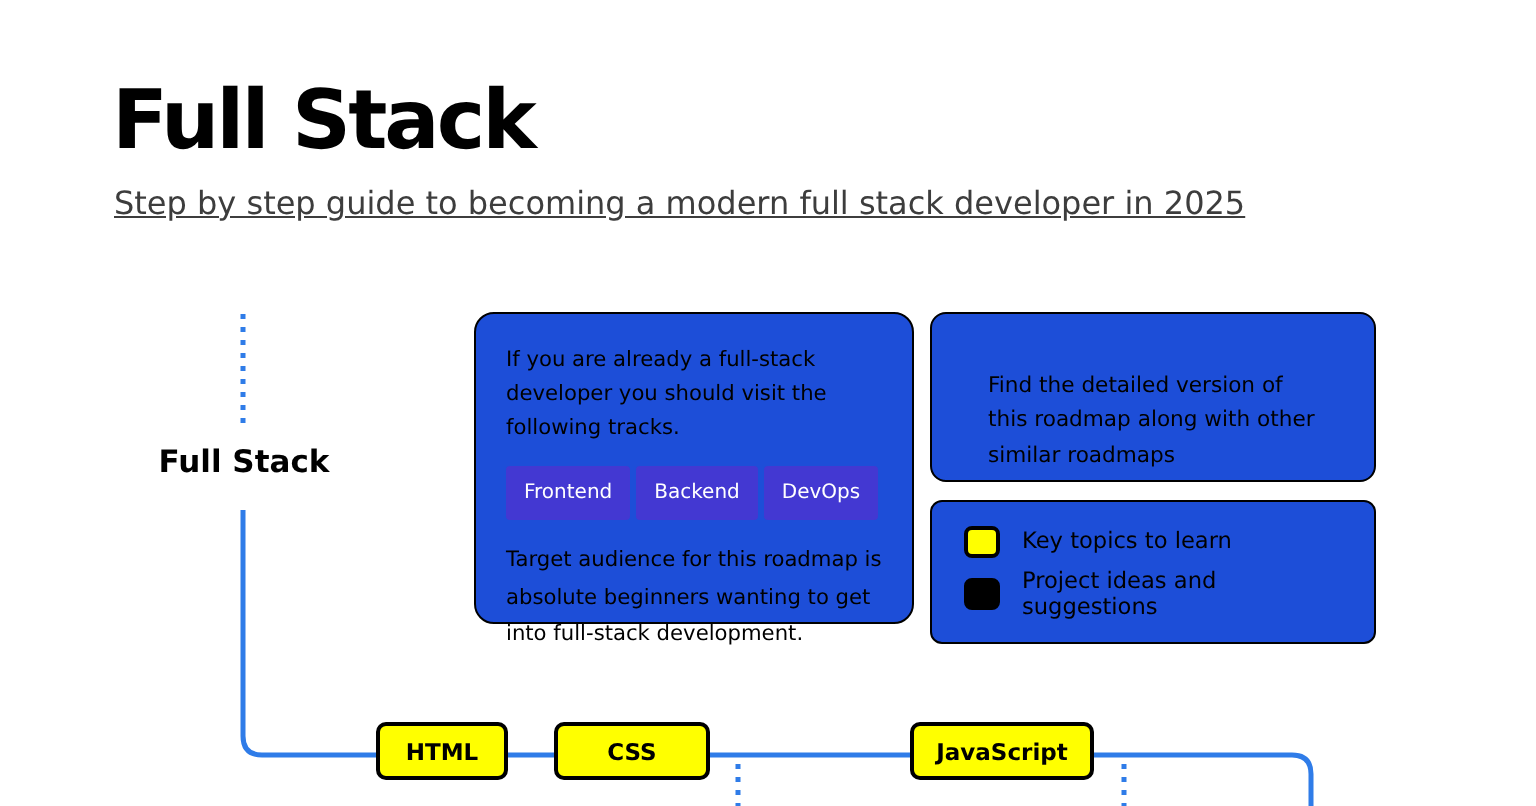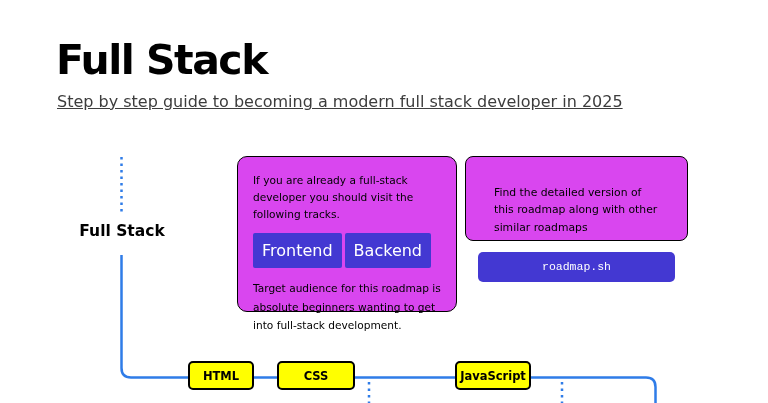--- a/index.html
+++ b/index.html
@@ -38,39 +38,39 @@
     left: 57px;
     top: 222px;
     width: 130px;
     text-align: center;
     font-size: 15.5px;
     font-weight: bold;
     z-index: 2;
   }
   .card {
     position: absolute;
-    background: #d946ef;
+    background: #1d4ed8;
     border: 1.8px solid #000;
     z-index: 2;
   }
   .card-tracks {
     left: 237px; top: 156px;
     width: 220px; height: 156px;
     border-radius: 10px;
     padding: 15px 14px 12px 15px;
   }
   .card-tracks p { margin: 0; font-size: 10.6px; line-height: 1.62; }
   .card-tracks .outro { margin-top: 11px; line-height: 1.72; }
   .btn-row { display: flex; gap: 3px; margin-top: 10px; }
   .track-btn {
     border: none;
     background: #4338d2;
     color: #fff;
     font-family: inherit;
-    font-size: 16px;
+    font-size: 10px;
     padding: 8px 9px;
     border-radius: 2px;
     cursor: pointer;
     white-space: nowrap;
   }
   .card-detail {
     left: 465px; top: 156px;
     width: 223px; height: 85px;
     border-radius: 8px;
     padding: 11px 12px;
@@ -119,21 +119,21 @@
     display: flex;
     align-items: center;
     justify-content: center;
     font-size: 11.5px;
     font-weight: bold;
     z-index: 3;
     cursor: pointer;
   }
   .node-html { left: 188px; width: 66px; }
   .node-css  { left: 277px; width: 78px; }
-  .node-js   { left: 455px; width: 76px; }
+  .node-js   { left: 455px; width: 92px; }
 </style>
 </head>
 <body>
 
 <div class="stage">
 
   <h1 class="page-title">Full Stack</h1>
   <p class="page-subtitle">Step by step guide to becoming a modern full stack developer in 2025</p>
 
   <svg class="lines-svg" width="768" height="403" viewBox="0 0 768 403">
@@ -143,27 +143,38 @@
     <line x1="562" y1="382" x2="562" y2="403" stroke="#2F7CE8" stroke-width="2.5" stroke-dasharray="2.5 4"></line>
   </svg>
 
   <div class="root-label">Full Stack</div>
 
   <div class="card card-tracks">
     <p>If you are already a full-stack developer you should visit the following tracks.</p>
     <div class="btn-row">
       <button class="track-btn">Frontend</button>
       <button class="track-btn">Backend</button>
+      <button class="track-btn">DevOps</button>
     </div>
     <p class="outro">Target audience for this roadmap is absolute beginners wanting to get into full-stack development.</p>
   </div>
 
   <div class="card card-detail">
     <p>Find the detailed version of this roadmap along with other similar roadmaps</p>
     <button class="roadmap-btn">roadmap.sh</button>
   </div>
 
+  <div class="card card-legend">
+    <div class="legend-item">
+      <span class="swatch sw-yellow"></span>
+      <span class="label">Key topics to learn</span>
+    </div>
+    <div class="legend-item">
+      <span class="swatch sw-black"></span>
+      <span class="label">Project ideas and suggestions</span>
+    </div>
+  </div>
 
   <div class="node node-html">HTML</div>
   <div class="node node-css">CSS</div>
   <div class="node node-js">JavaScript</div>
 
 </div>
 
 </body></html>

